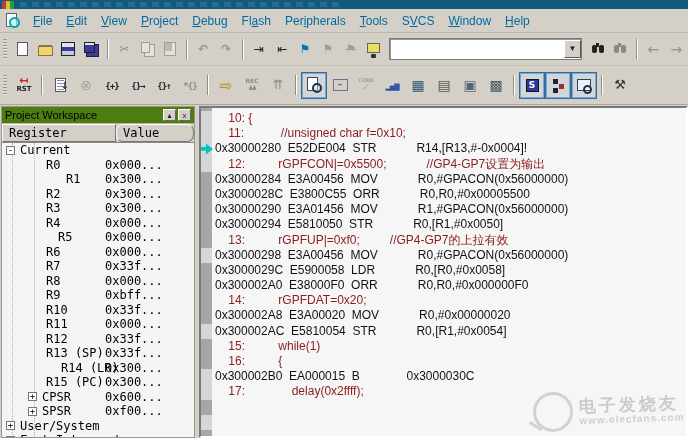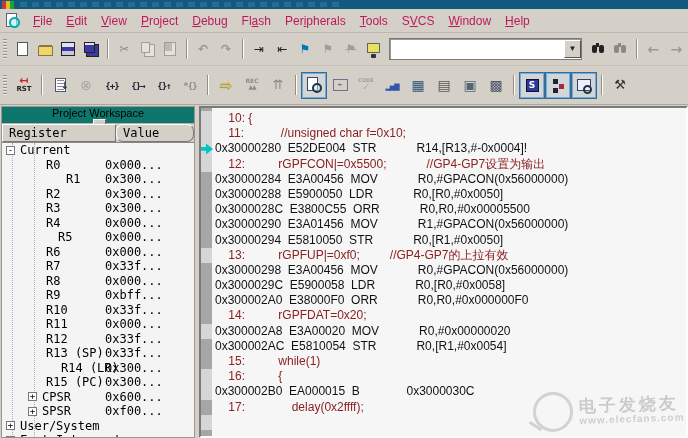--- a/index.html
+++ b/index.html
@@ -9,21 +9,21 @@
 
   
   .titlebar{height:9px;background:#11597e;position:relative;flex:0 0 auto;}
   .titlebar .appicon{position:absolute;left:2px;top:1px;width:12px;height:8px;
     background:linear-gradient(90deg,#d33 0 4px,#ec2 4px 8px,#2a2 8px 12px);opacity:.9;}
   .titlebar .tblur{position:absolute;left:20px;top:2px;width:320px;height:5px;
     background:repeating-linear-gradient(90deg,#3e7ba0 0 7px,#11597e 7px 12px);opacity:.55;}
 
   
   .menubar{height:23px;background:#d4d0c8;display:flex;align-items:center;
-    border-bottom:1px solid #bcb8b0;font-size:12px;color:#be185d;flex:0 0 auto;}
+    border-bottom:1px solid #bcb8b0;font-size:12px;color:#0369a1;flex:0 0 auto;}
   .mdi-icon{width:16px;height:15px;position:relative;margin:0 6px 0 4px;}
   .mdi-icon .pg{position:absolute;left:2px;top:0;width:9px;height:12px;background:#fff;border:1px solid #567;}
   .mdi-icon .mag{position:absolute;right:0;bottom:0;width:7px;height:7px;border:2px solid #0aa;border-radius:50%;background:rgba(180,240,240,.6);}
   .menu-item{padding:3px 7px;cursor:default;}
 
   
   .toolbar{display:flex;align-items:center;background:#d4d0c8;flex:0 0 auto;padding-left:2px;}
   .tb1{height:32px;border-bottom:1px solid #c4c0b8;}
   .tb2{height:38px;border-bottom:1px solid #aaa69e;}
   .thandle{width:4px;height:20px;margin:0 4px 0 1px;
@@ -101,21 +101,21 @@
     font-family:"Liberation Sans",sans-serif;}
   .combo .drop{width:17px;height:18px;background:#d4d0c8;border:1px solid;border-color:#fff #555 #555 #fff;
     font-size:8px;line-height:16px;text-align:center;color:#222;padding:0;}
 
   
   .main{flex:1;display:flex;min-height:0;}
 
   .workspace{width:192px;flex:0 0 auto;display:flex;flex-direction:column;
     border:1px solid #9a968e;background:#d4d0c8;margin:1px 0 0 1px;}
   .ws-title{height:16px;display:flex;align-items:center;font-size:11px;padding:0 3px;
-    border-bottom:1px solid #b8b4ac;background:#0f766e;flex-direction:column;}
+    border-bottom:1px solid #b8b4ac;background:#4d7c0f;}
   .ws-title .lbl{flex:1;}
   .ws-btn{width:13px;height:12px;font-size:8px;line-height:11px;text-align:center;
     background:#d4d0c8;border:1px solid;border-color:#fff #666 #666 #fff;padding:0;margin-left:2px;color:#222;}
   .ws-cols{height:18px;display:flex;background:#d4d0c8;font-family:"DejaVu Sans Mono",monospace;font-size:12px;}
   .ws-col{border:1px solid;border-color:#fff #777 #777 #fff;padding:0 6px;display:flex;align-items:center;height:18px;box-sizing:border-box;}
   .ws-col.c1{width:114px;}
   .ws-col.c2{flex:1;border-radius:7px;}
   .ws-list{flex:1;background:#f4f4f4;border-top:1px solid #888;position:relative;overflow:hidden;
     font-family:"DejaVu Sans Mono",monospace;font-size:12px;}
   .guide{position:absolute;top:0;bottom:0;border-left:1px dotted #b0b0b0;}
@@ -386,21 +386,20 @@
           <div class="gblk light" style="height: 15.2px;"></div>
           <div class="gblk dark" style="height: 15.2px;"></div>
           <div class="gblk light" style="height: 15.2px;"></div>
         </div>
       <div class="codebody" id="codebody">
           <div class="cline src">    10: {</div>
           <div class="cline src">    11:           //unsigned char f=0x10;</div>
           <div class="cline asm">0x30000280  E52DE004  STR            R14,[R13,#-0x0004]!</div>
           <div class="cline src">    12:          rGPFCON|=0x5500;            //GP4-GP7设置为输出</div>
           <div class="cline asm">0x30000284  E3A00456  MOV            R0,#GPACON(0x56000000)</div>
-          <div class="cline asm">0x30000288  E5900050  LDR            R0,[R0,#0x0050]</div>
           <div class="cline asm">0x3000028C  E3800C55  ORR            R0,R0,#0x00005500</div>
           <div class="cline asm">0x30000290  E3A01456  MOV            R1,#GPACON(0x56000000)</div>
           <div class="cline asm">0x30000294  E5810050  STR            R0,[R1,#0x0050]</div>
           <div class="cline src">    13:          rGPFUP|=0xf0;         //GP4-GP7的上拉有效</div>
           <div class="cline asm">0x30000298  E3A00456  MOV            R0,#GPACON(0x56000000)</div>
           <div class="cline asm">0x3000029C  E5900058  LDR            R0,[R0,#0x0058]</div>
           <div class="cline asm">0x300002A0  E38000F0  ORR            R0,R0,#0x000000F0</div>
           <div class="cline src">    14:          rGPFDAT=0x20;</div>
           <div class="cline asm">0x300002A8  E3A00020  MOV            R0,#0x00000020</div>
           <div class="cline asm">0x300002AC  E5810054  STR            R0,[R1,#0x0054]</div>

